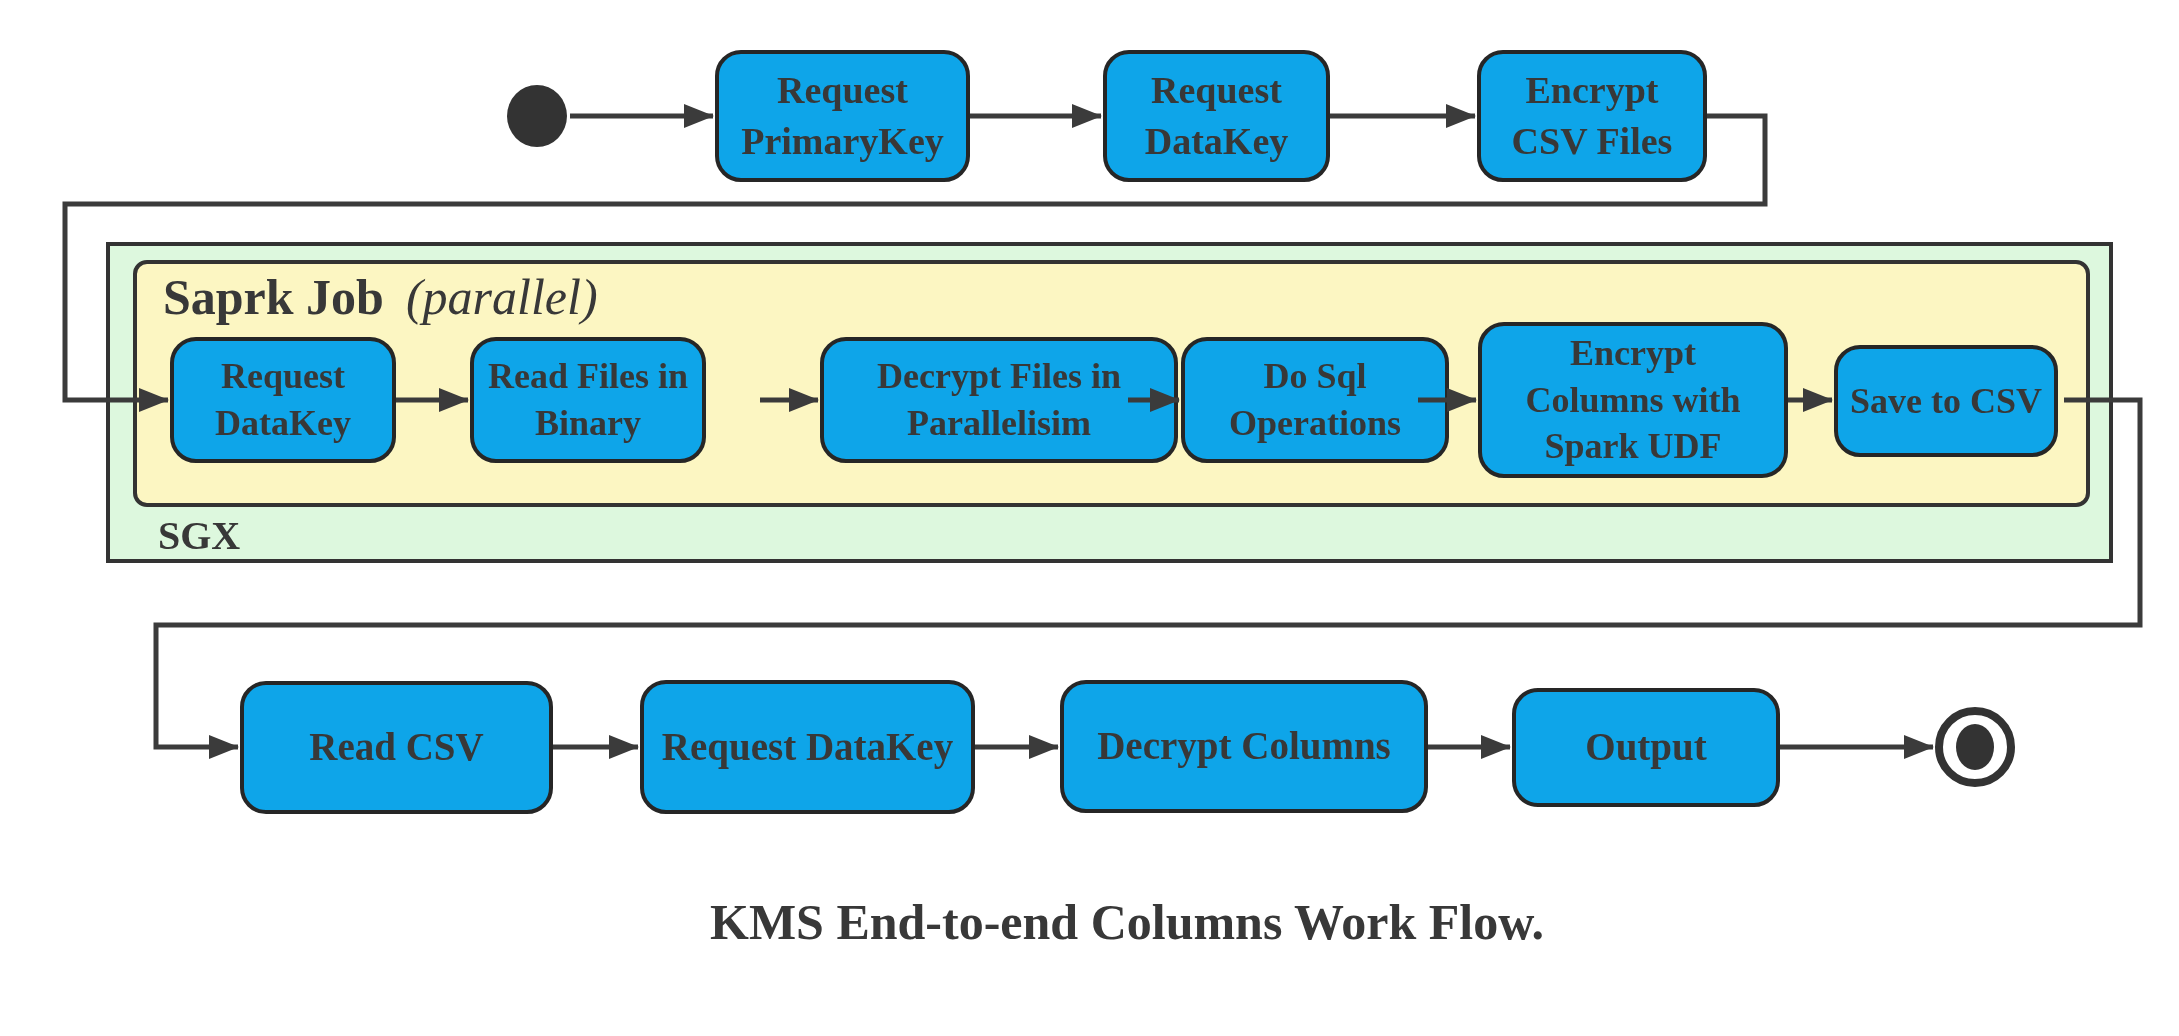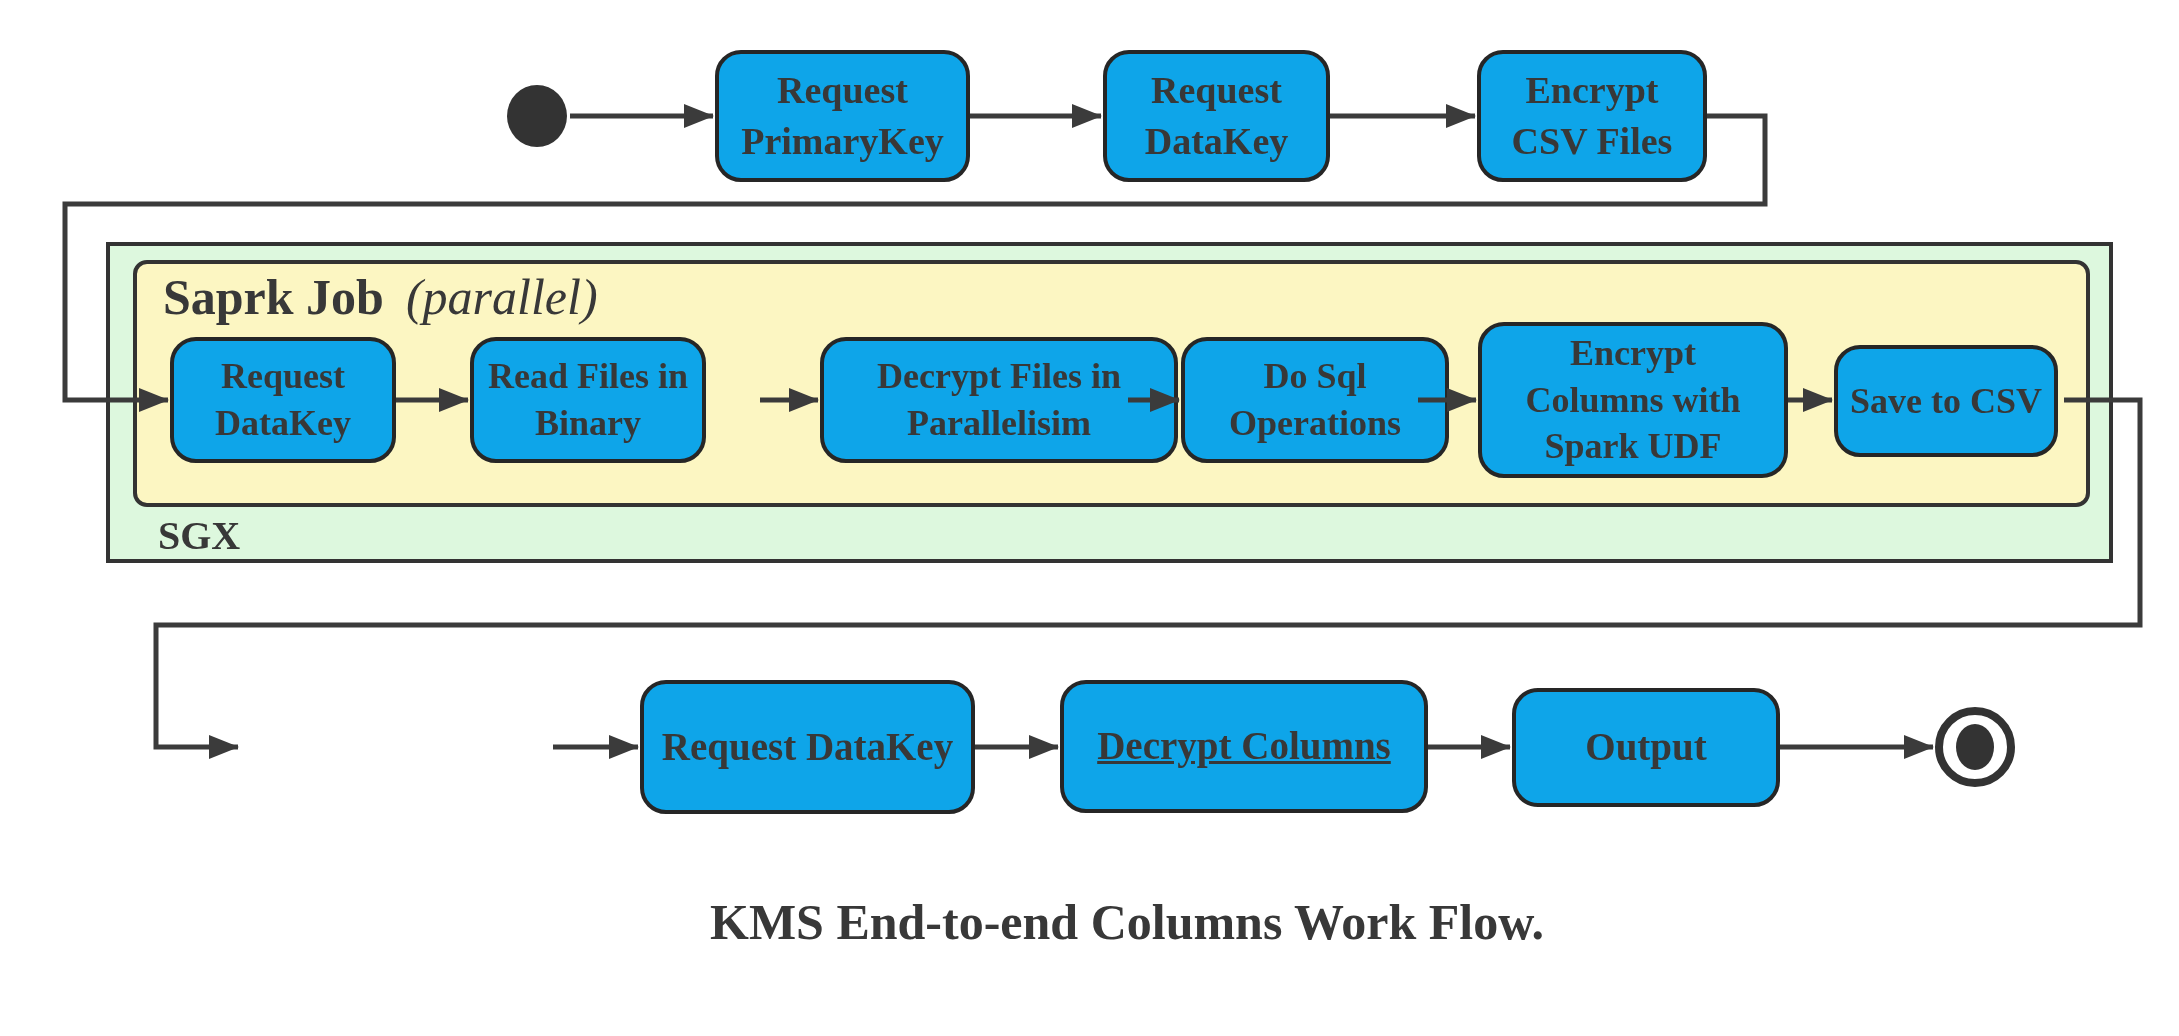--- a/index.html
+++ b/index.html
@@ -106,22 +106,23 @@
 Binary</div>
   <div class="node sparkrow" style="left:820px;  top:337px; width:358px; height:126px;">Decrypt Files in
 Parallelisim</div>
   <div class="node sparkrow" style="left:1181px; top:337px; width:268px; height:126px;">Do Sql
 Operations</div>
   <div class="node sparkrow" style="left:1478px; top:322px; width:310px; height:156px;">Encrypt
 Columns with
 Spark UDF</div>
   <div class="node sparkrow" style="left:1834px; top:345px; width:224px; height:112px;">Save to CSV</div>
 
+  <div class="node bottomrow" style="left:240px;  top:681px; width:313px; height:133px;">Read CSV</div>
   <div class="node bottomrow" style="left:640px;  top:680px; width:335px; height:134px;">Request DataKey</div>
-  <div class="node bottomrow" style="left:1060px; top:680px; width:368px; height:133px;text-decoration:underline;">Decrypt Columns</div>
+  <div class="node bottomrow" style="left:1060px; top:680px; width:368px; height:133px;">Decrypt Columns</div>
   <div class="node bottomrow" style="left:1512px; top:688px; width:268px; height:119px;">Output</div>
 
   <div class="caption">KMS End-to-end Columns Work Flow.</div>
 
   <svg class="wires" width="2179" height="1036" viewBox="0 0 2179 1036">
     <defs>
       <marker id="ah" markerUnits="userSpaceOnUse" markerWidth="30" markerHeight="24" refX="29" refY="12" orient="auto">
         <path d="M0,0 L30,12 L0,24 Z" fill="#3b3b3b"></path>
       </marker>
     </defs>

